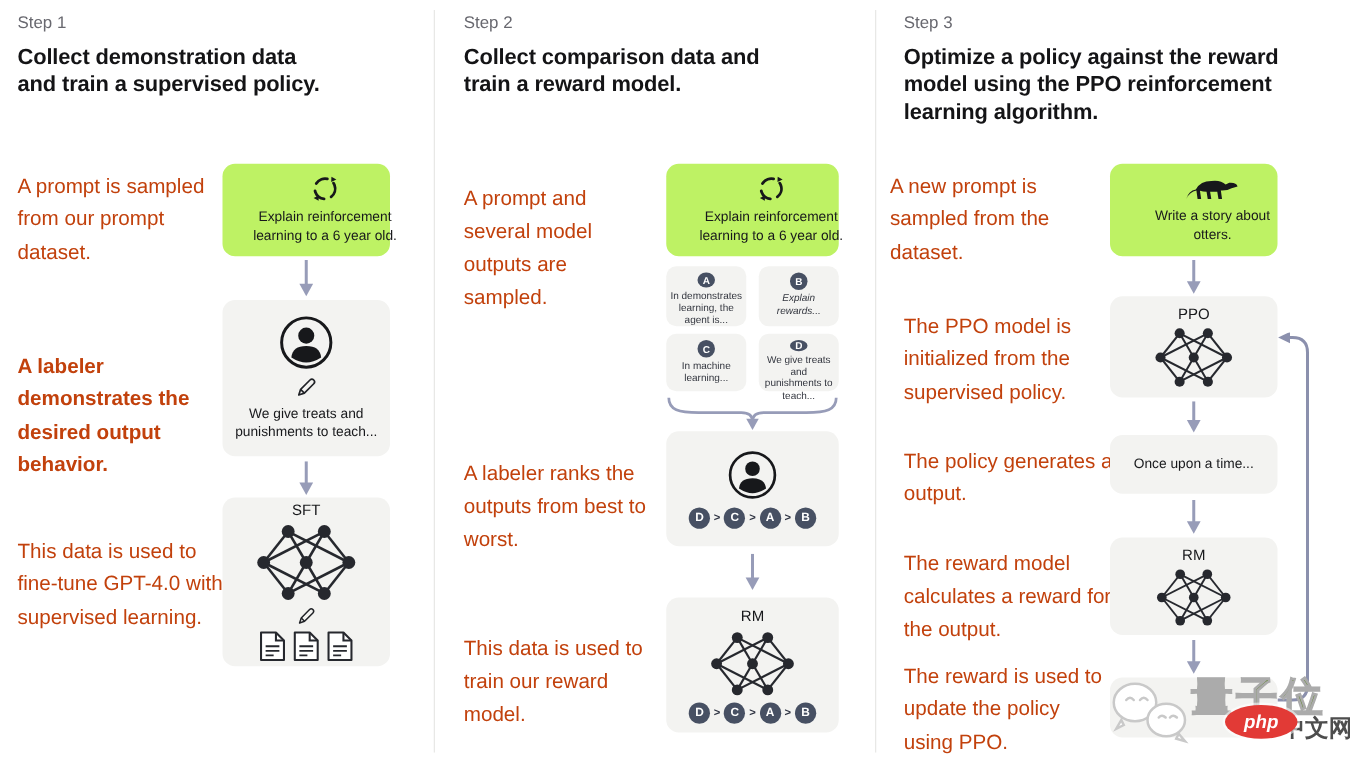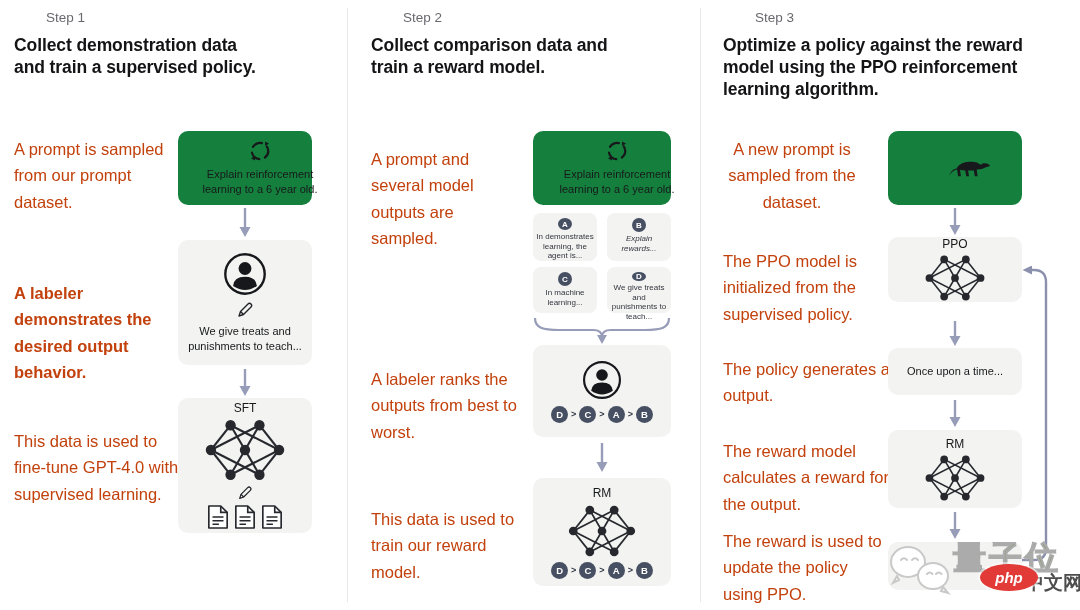--- a/index.html
+++ b/index.html
@@ -1,26 +1,26 @@
 <!DOCTYPE html>
 <html><head>
 <meta charset="utf-8">
 <style>
   * { margin:0; padding:0; box-sizing:border-box; }
   html,body { background:#ffffff; }
   body { font-family:"Liberation Sans","DejaVu Sans",sans-serif; color:#1c1d20; }
   .canvas { position:relative; width:1080px; height:610px; background:#ffffff; overflow:hidden; }
   .abs { position:absolute; }
-  .step-label { font-size:13.5px; color:#68686f;margin-left:32px; }
+  .step-label { font-size:13.5px; color:#68686f; }
   .title { font-size:17.5px; font-weight:700; color:#141416; line-height:1.27; letter-spacing:-0.1px; }
   .caption { font-size:16.5px; color:#c2410c; line-height:1.6; }
   .vdiv { position:absolute; width:1px; background:#e8e8e6; }
   .box { position:absolute; border-radius:10px; background:#f3f3f1; display:flex; flex-direction:column;
          align-items:center; justify-content:center; text-align:center; }
-  .box.green { background:#15803d;padding-left:30px; }
+  .box.green { background:#bef264;padding-left:30px; }
   .boxtext { font-size:11px; line-height:1.35; color:#17181b; }
   .modlabel { font-size:12px; color:#17181b; }
   .card { position:absolute; border-radius:8px; background:#f3f3f1; display:flex; flex-direction:column;
           align-items:center; padding-top:5px; gap:2px; text-align:center; }
   .cardtext { font-size:8px; line-height:1.2; color:#33363f; }
   .badge { width:14px; height:14px; border-radius:50%; background:#475063; color:#fff; font-size:8px;
            font-weight:700; display:flex; align-items:center; justify-content:center; }
   .rank { display:flex; align-items:center; gap:3px; }
   .rank .rbadge { width:17px; height:17px; border-radius:50%; background:#475063; color:#fff;
                   font-size:9.5px; font-weight:700; display:flex; align-items:center; justify-content:center; }
@@ -234,38 +234,39 @@
         <span class="sep">&gt;</span>
         <span class="rbadge">B</span>
       </div>
     </div>
   </div>
 
   <div>
     <div class="abs step-label" style="left:723px; top:10px;">Step 3</div>
     <div class="abs title" style="left:723px; top:34px; width:300px;">Optimize a policy against the reward model using the PPO reinforcement learning algorithm.</div>
 
-    <div class="abs caption" style="left:712px; top:136px; width:160px;text-align:center;">A new prompt is sampled from the dataset.</div>
+    <div class="abs caption" style="left:712px; top:136px; width:160px;">A new prompt is sampled from the dataset.</div>
     <div class="abs caption" style="left:723px; top:248px; width:172px;">The PPO model is initialized from the supervised policy.</div>
     <div class="abs caption" style="left:723px; top:356px; width:178px;">The policy generates an output.</div>
     <div class="abs caption" style="left:723px; top:438px; width:172px;">The reward model calculates a reward for the output.</div>
     <div class="abs caption" style="left:723px; top:528px; width:165px;">The reward is used to update the policy using PPO.</div>
 
     <div class="box green" style="left:888px; top:131px; width:134px; height:74px; gap:4px;">
       <svg width="44" height="21" viewBox="0 0 46 22">
         <path d="M1 19 Q3 12 9 11 Q13 4 22 4 Q30 3 34 7 L37 5.5 Q43 5 44 8.5 L39 10 Q36 12 31 12 L30 12 L31 19 L28 19 L27 13 L21 13 L22 19 L19 19 L18 13 Q15 13 12.5 12.2 L13.5 19 L10.5 19 L9.5 12 Q4 13 1 19 Z" fill="#17181b"></path>
       </svg>
+      <div class="boxtext" style="width:110px;">Write a story about otters.</div>
     </div>
 
     <svg class="arrow-svg" style="left:948px; top:208px;" width="14" height="28" viewBox="0 0 14 28">
       <line x1="7" y1="0" x2="7" y2="18" stroke="#979cb8" stroke-width="2.4"></line>
       <path d="M1.5 17 L12.5 17 L7 27 Z" fill="#979cb8"></path>
     </svg>
 
-    <div class="box" style="left:888px; top:237px; width:134px; height:65px; gap:3px;">
+    <div class="box" style="left:888px; top:237px; width:134px; height:81px; gap:3px;">
       <div class="modlabel">PPO</div>
       <svg width="72" height="50" viewBox="0 0 80 62">
         <g stroke="#26282e" stroke-width="2">
           <line x1="26" y1="7" x2="7" y2="31"></line>
             <line x1="26" y1="7" x2="40" y2="31"></line>
             <line x1="26" y1="7" x2="73" y2="31"></line>
           <line x1="54" y1="7" x2="7" y2="31"></line>
             <line x1="54" y1="7" x2="40" y2="31"></line>
             <line x1="54" y1="7" x2="73" y2="31"></line>
           <line x1="26" y1="55" x2="7" y2="31"></line>

